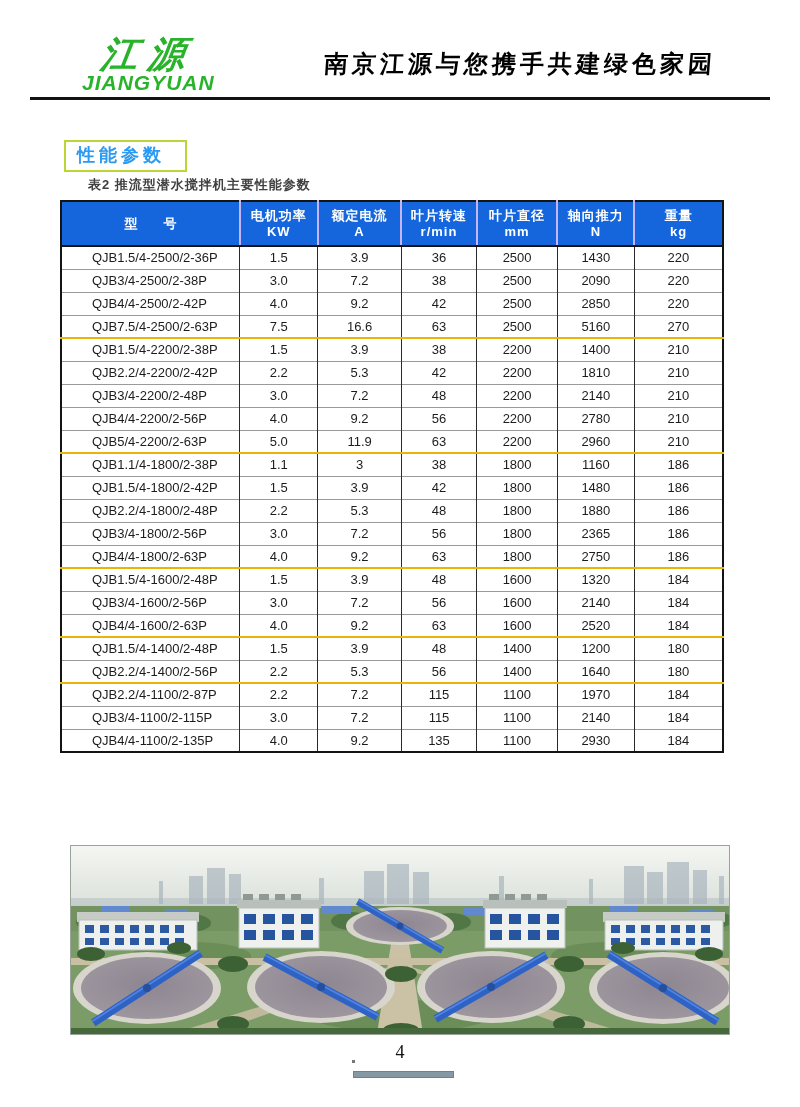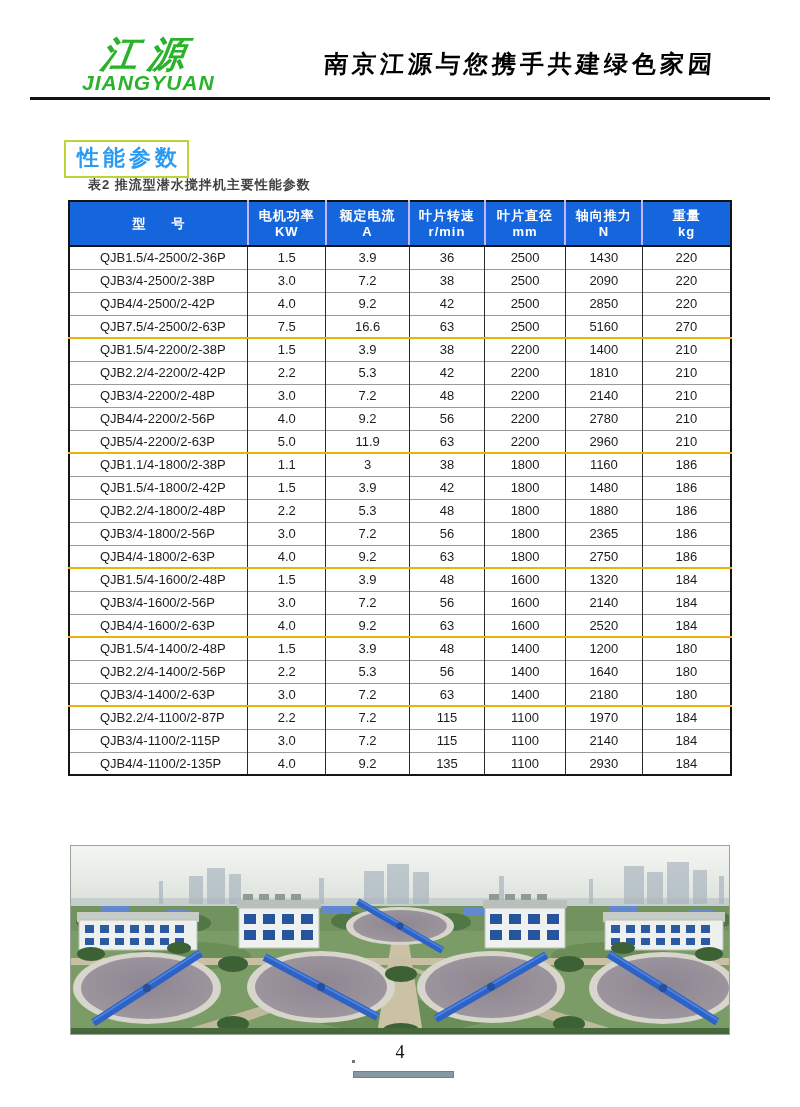--- a/index.html
+++ b/index.html
@@ -25,31 +25,31 @@
     position:absolute; left:305px; top:48px; width:430px; text-align:center;
     font-family:"DejaVu Serif", serif; font-weight:bold; font-size:24px;
     letter-spacing:4px; color:#000; transform:skewX(-4deg); white-space:nowrap;
   }
   .header-rule { position:absolute; left:30px; top:97px; width:740px; height:3px; background:#121212; }
 
   
   .section-title {
     position:absolute; left:64px; top:140px;
     border:2px solid #bdd435; color:#2b9af3;
-    font-size:22px; font-weight:bold; letter-spacing:4px;
-    padding:1px 6px 3px 11px; background:#fff;
+    font-size:18px; font-weight:bold; letter-spacing:4px;
+    padding:1px 20px 3px 11px; background:#fff;
   }
   .table-caption {
     position:absolute; left:88px; top:176px;
     font-size:13px; font-weight:bold; color:#404040; letter-spacing:1px;
   }
 
   
   table.spec {
-    position:absolute; left:68px; top:200px; width:664px;
+    position:absolute; left:60px; top:200px; width:664px;
     border-collapse:collapse; table-layout:fixed;
     border:2px solid #141414;
   }
   table.spec col:nth-child(1){width:27%;}
   table.spec col:nth-child(2){width:11.8%;}
   table.spec col:nth-child(3){width:12.6%;}
   table.spec col:nth-child(4){width:11.4%;}
   table.spec col:nth-child(5){width:12.2%;}
   table.spec col:nth-child(6){width:11.6%;}
   table.spec col:nth-child(7){width:13.4%;}
@@ -306,29 +306,20 @@
           <td>1200</td>
           <td>180</td>
         </tr>
         <tr>
           <td class="model">QJB2.2/4-1400/2-56P</td>
           <td>2.2</td>
           <td>5.3</td>
           <td>56</td>
           <td>1400</td>
           <td>1640</td>
-          <td>180</td>
-        </tr>
-        <tr>
-          <td class="model">QJB3/4-1400/2-63P</td>
-          <td>3.0</td>
-          <td>7.2</td>
-          <td>63</td>
-          <td>1400</td>
-          <td>2180</td>
           <td>180</td>
         </tr>
         <tr class="group-start">
           <td class="model">QJB2.2/4-1100/2-87P</td>
           <td>2.2</td>
           <td>7.2</td>
           <td>115</td>
           <td>1100</td>
           <td>1970</td>
           <td>184</td>

